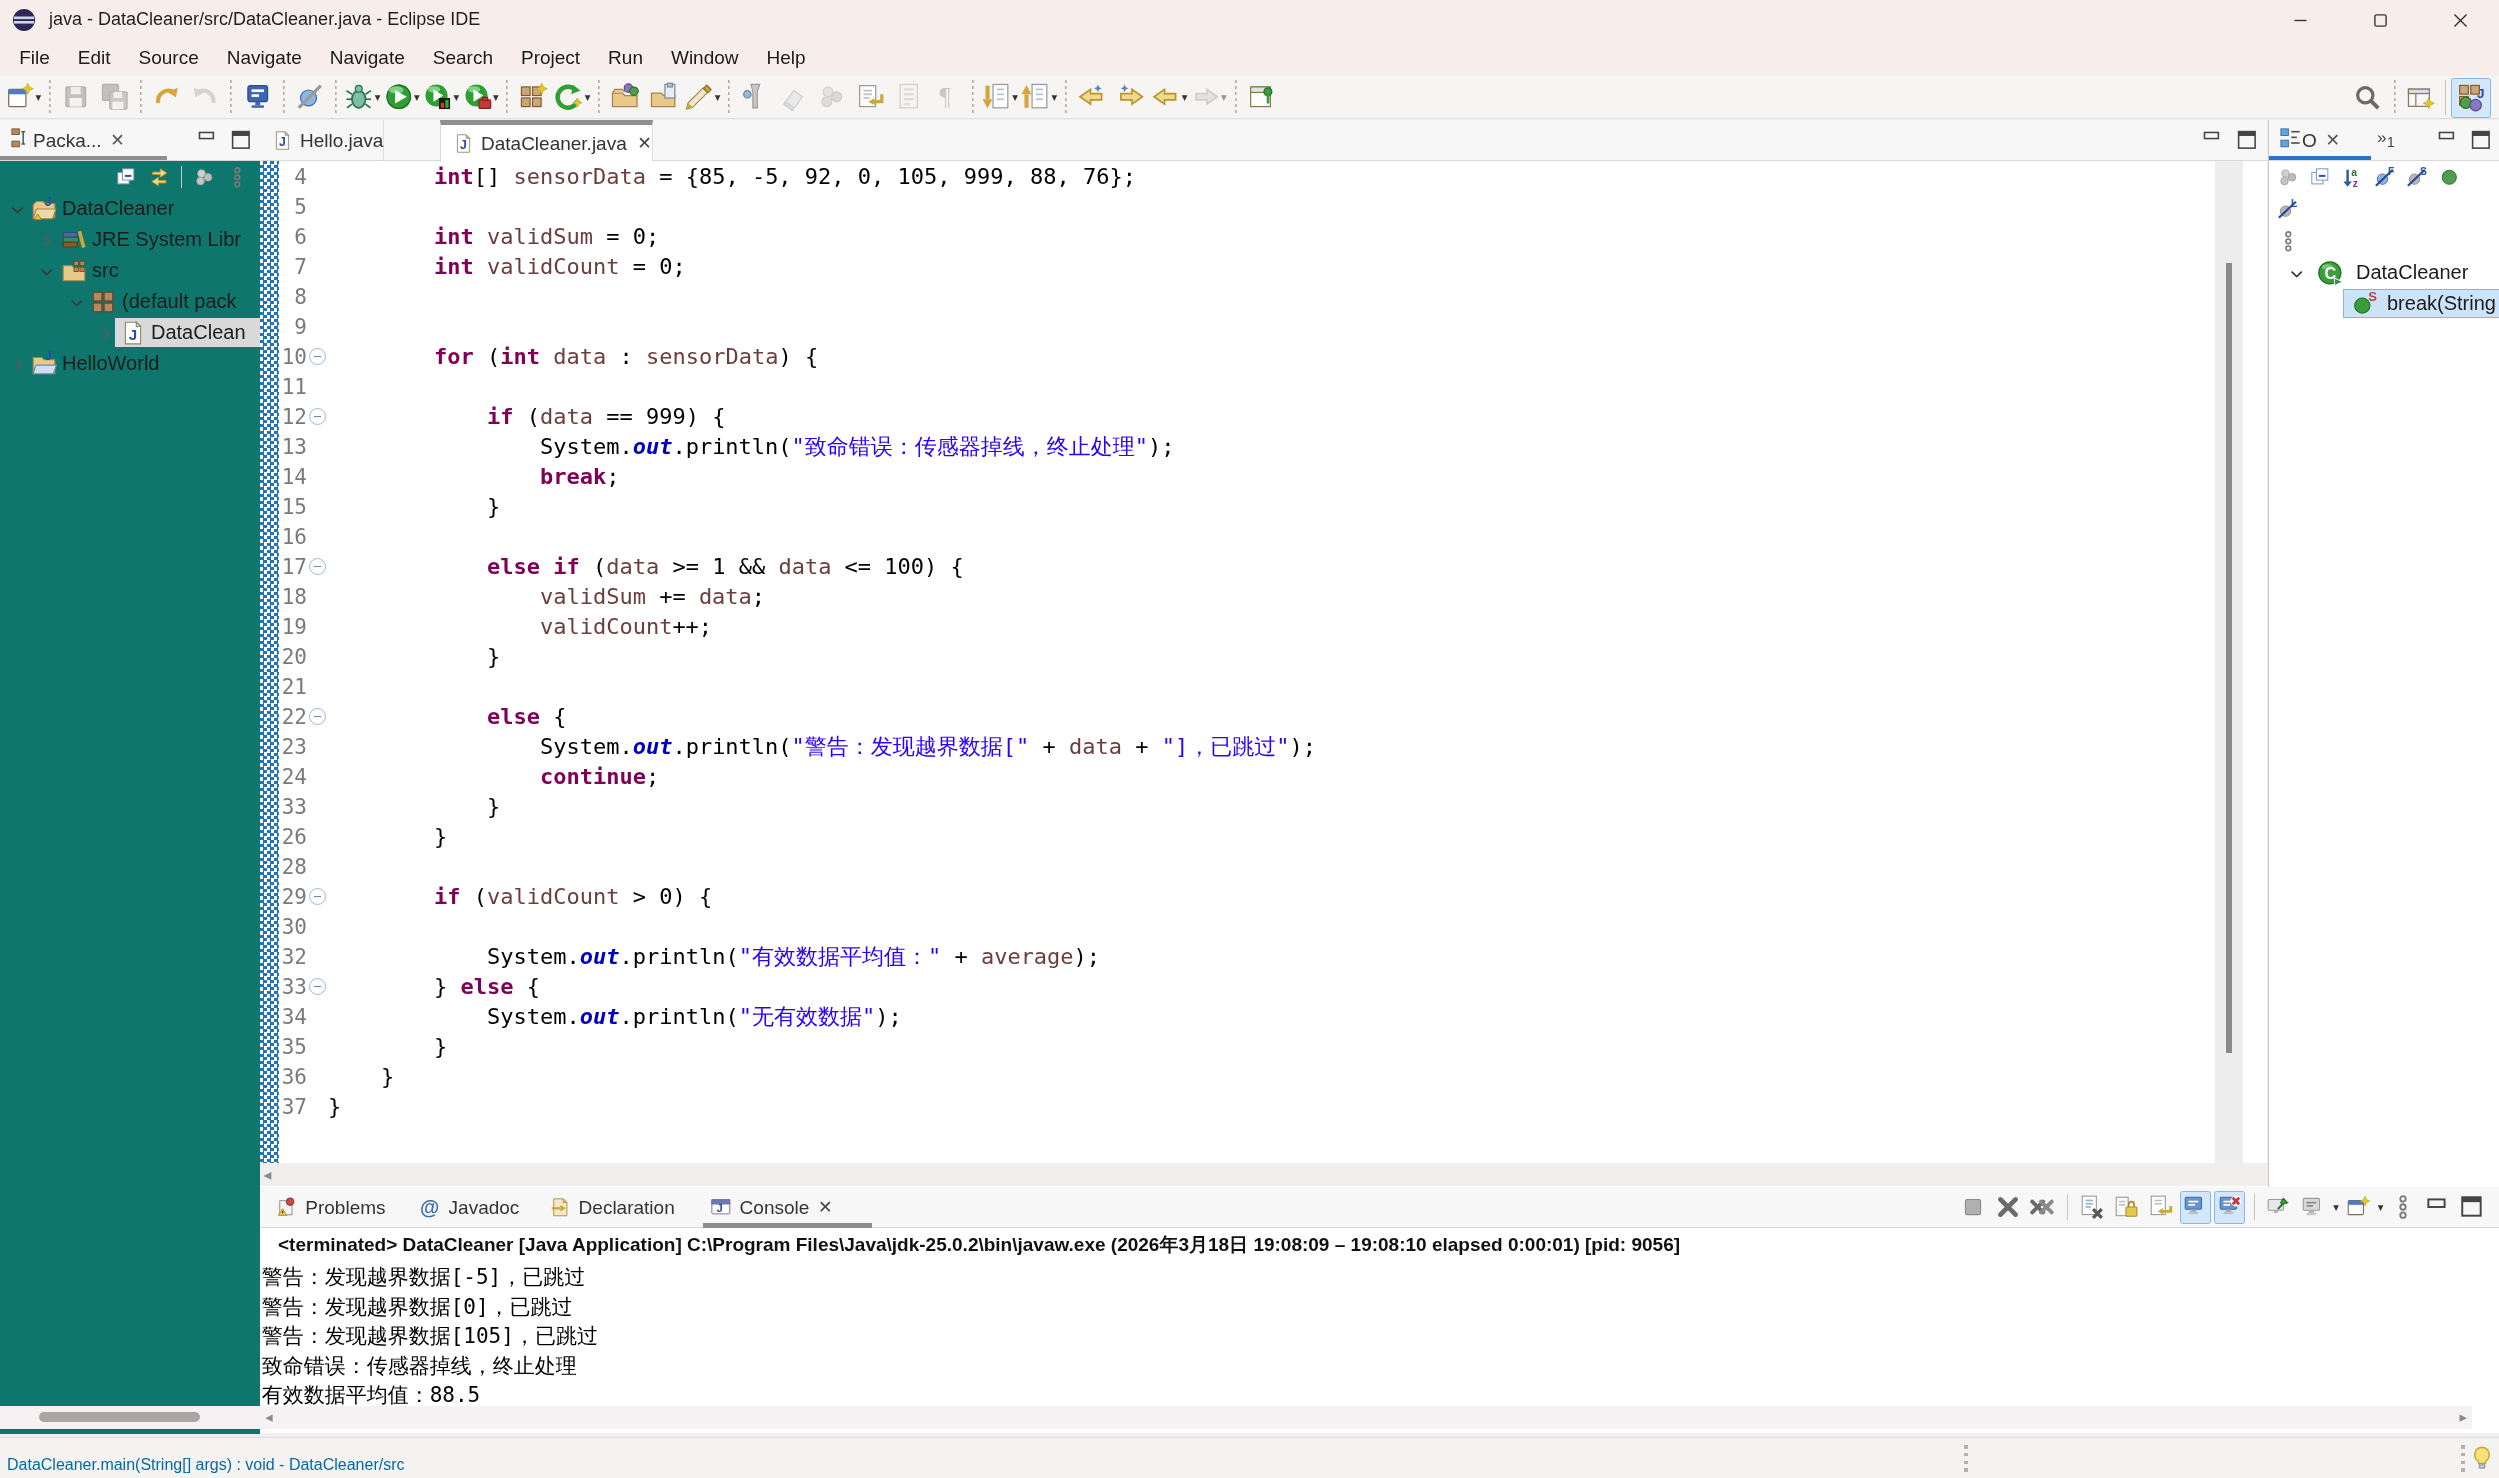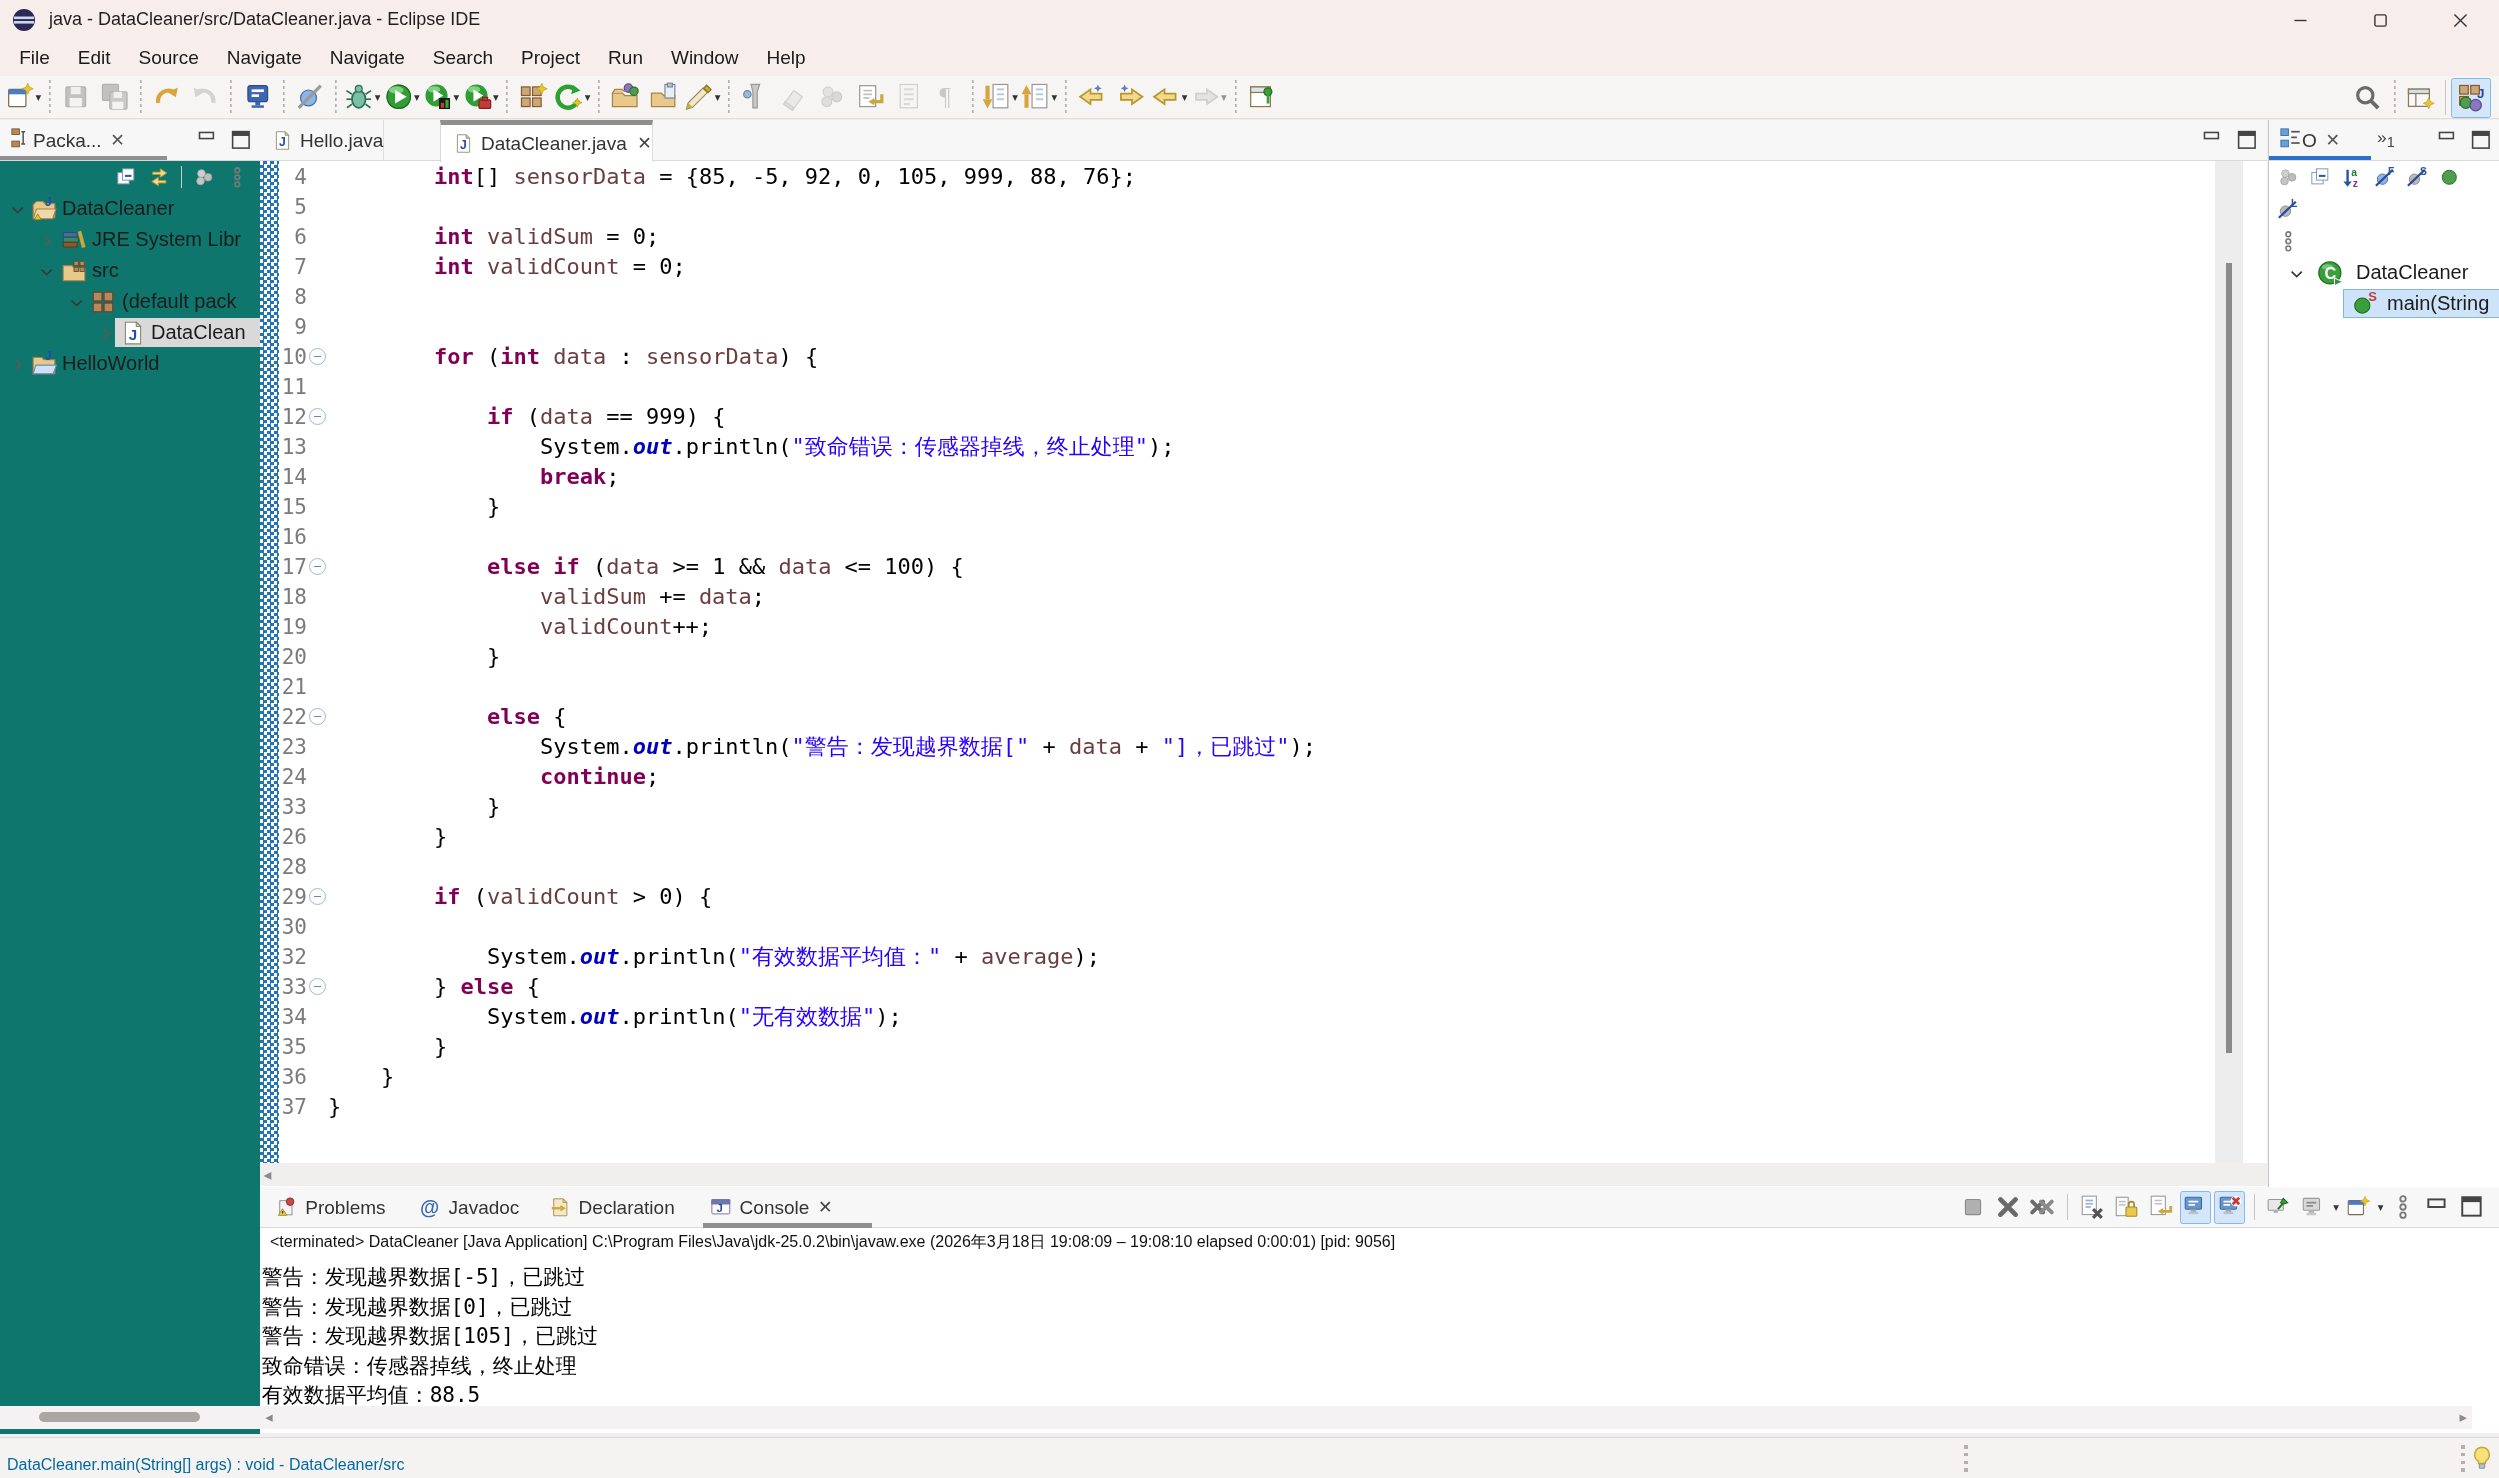--- a/index.html
+++ b/index.html
@@ -70,21 +70,21 @@
 
 #bottom{position:absolute;left:260px;top:1187px;width:2239px;height:246px;background:#fff;}
 #btabs{position:absolute;left:0;top:0;width:100%;height:41px;background:#f8f7f7;border-bottom:0.9px solid #d9d9d9;box-sizing:border-box;}
 .btab{position:absolute;top:0;height:41px;display:flex;align-items:center;font-size:19px;color:#333;padding-left:7px;}
 .btab .ticon{margin-right:7px;display:flex;}
 .btab .x{margin-left:8.7px;color:#444;font-size:17.4px;}
 #btabs .underline{position:absolute;top:36px;height:5.2px;background:#8f8f8f;}
 #ctb{position:absolute;right:12px;top:3.5px;display:flex;align-items:center;gap:3.5px;}
 .cbtn{width:31px;height:33px;display:flex;align-items:center;justify-content:center;}
 .cbtn.hl{background:#d4e7fa;border:0.9px solid #86b8e8;border-radius:2.6px;box-sizing:border-box;}
-#chead{position:absolute;left:10px;top:45px;font-size:16px;font-weight:normal;color:#111;white-space:nowrap;}
+#chead{position:absolute;left:18px;top:45px;font-size:19px;font-weight:bold;color:#111;white-space:nowrap;}
 #cout{position:absolute;left:1.7px;top:76px;font-family:"DejaVu Sans Mono",monospace;font-size:21px;line-height:29.5px;color:#000;white-space:pre;}
 #cscroll{position:absolute;left:0;top:219px;width:2212px;height:22.6px;background:#f4f2f2;}
 #cscroll .arrL{position:absolute;left:5.2px;top:1.7px;color:#8a8a8a;font-size:14.8px;}
 #cscroll .arrR{position:absolute;right:5.2px;top:1.7px;color:#8a8a8a;font-size:14.8px;}
 
 #statusbar{position:absolute;left:0;top:1437px;width:2500px;height:42px;background:#f5f3f2;border-top:0.9px solid #dcdcdc;box-sizing:border-box;}
 #stext{position:absolute;left:7px;top:18px;font-size:16px;color:#0369a1;}
 .sdots{position:absolute;top:7px;width:7px;height:28px;background-image:repeating-linear-gradient(to bottom,#b5b0ae 0 3.5px,transparent 3.5px 7.8px);background-size:4.3px 100%;background-repeat:no-repeat;}
 #bulb{position:absolute;right:5.2px;top:7px;}
 </style>
@@ -831,21 +831,21 @@
             <path d="M15 15.5l7 3.2-7 3.2z" fill="#3a8a5a" stroke="#fff" stroke-width=".8"></path>
           </svg></span>
         <span class="tlabel" style="left:87px">DataCleaner</span>
       </div>
       <div class="trow">
         <span class="selbg" style="left:74px;background:#cce3f9;border:0.9px solid #85b3e2;box-sizing:border-box;"></span>
         <span class="ticon" style="left:83px"><svg viewBox="0 0 24 24" width="26" height="26" style="font-size:23px">
             <circle cx="9.5" cy="13.5" r="7" fill="#3a9e3a" stroke="#1e6e1e"></circle>
             <text x="15" y="9" font-size="12" fill="#c43a3a" font-weight="bold">S</text>
           </svg></span>
-        <span class="tlabel" style="left:118px">main(String</span>
+        <span class="tlabel" style="left:118px">break(String</span>
       </div>
     </div>
 </div>
 
 <div id="bottom">
   <div id="btabs">
       <div class="btab" style="left: 443px; width: 169px;">
         <span class="ticon">
           <svg viewBox="0 0 24 24" width="22.6" height="22.6" style="font-size:22px">
             <rect x="2" y="4" width="19" height="15" rx="1" fill="#fff" stroke="#7a6a9a"></rect>

